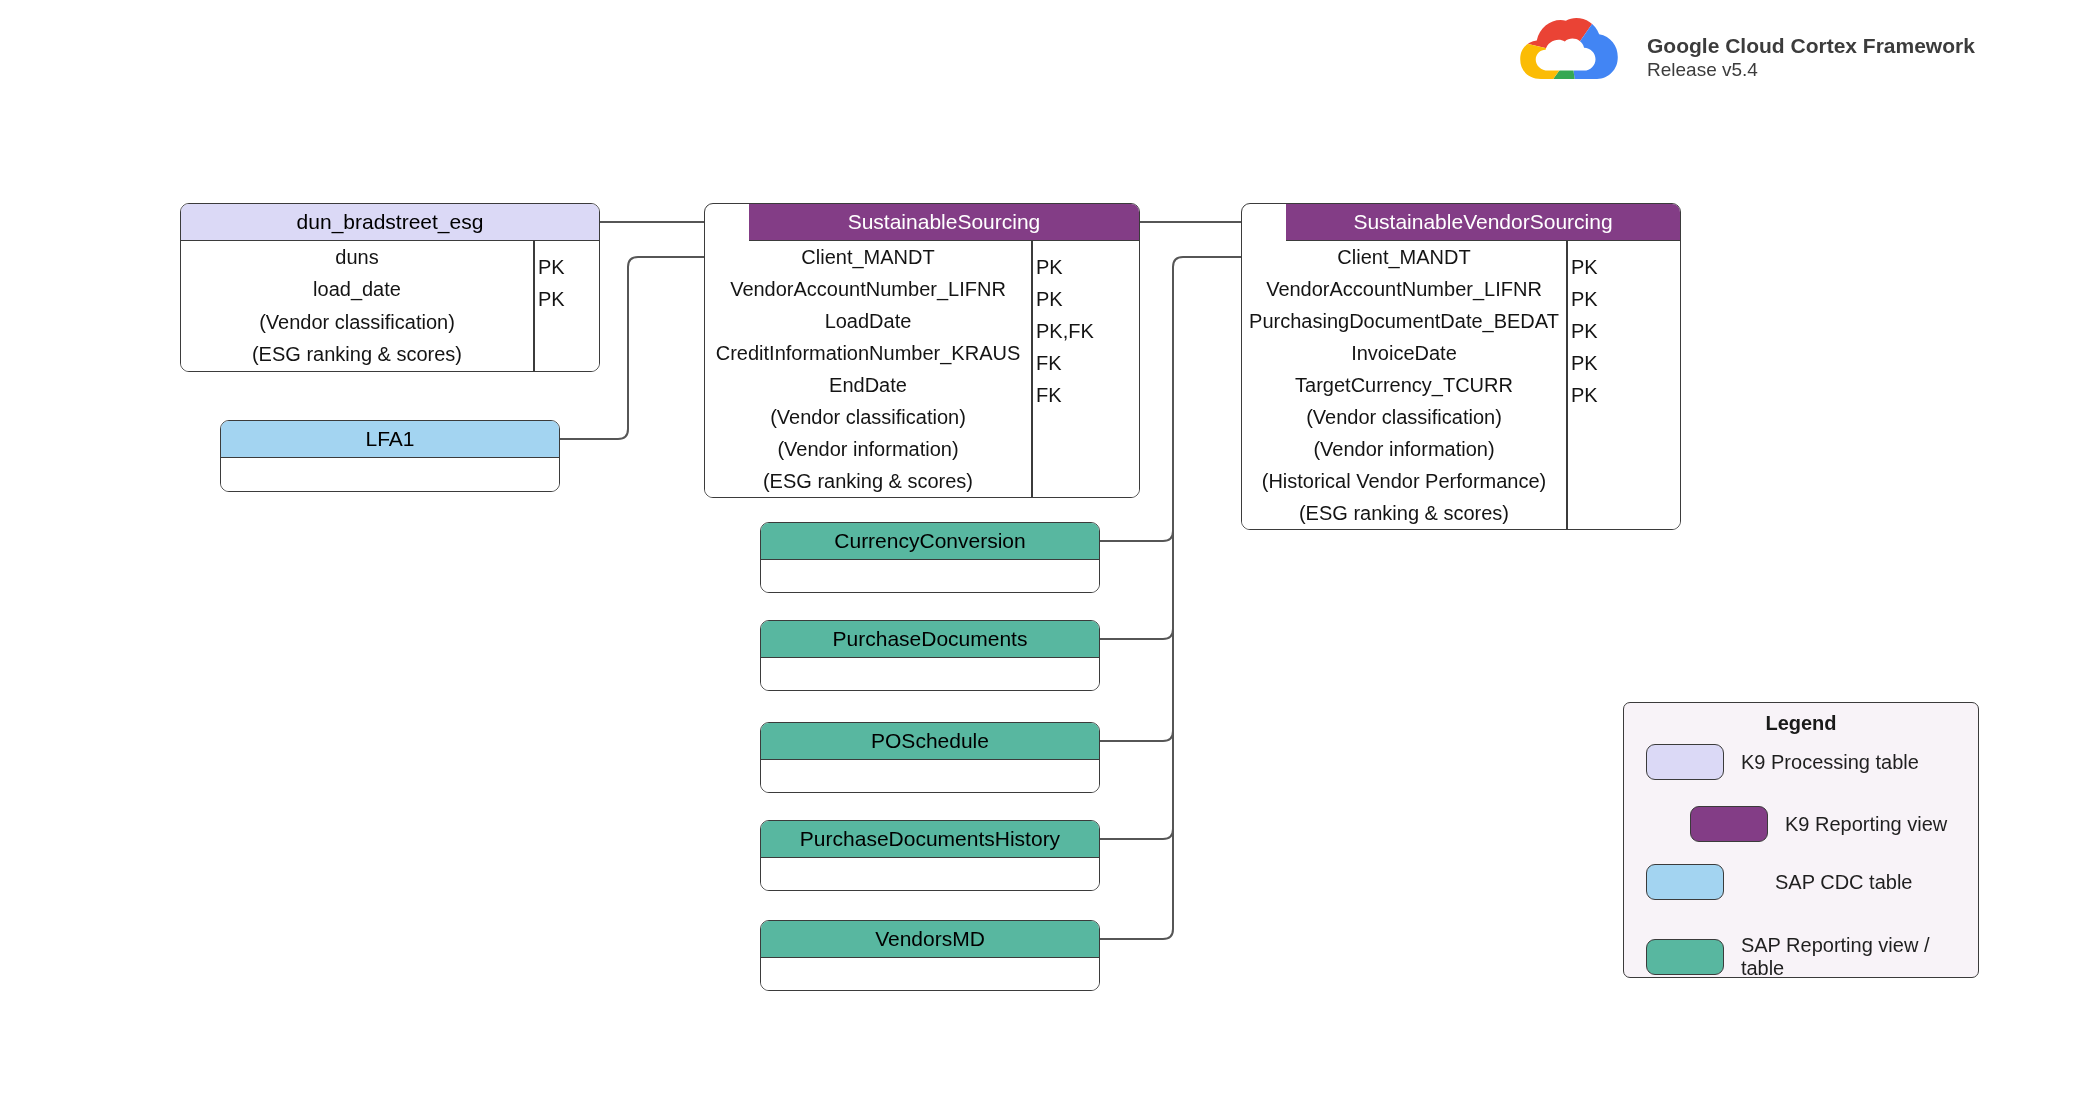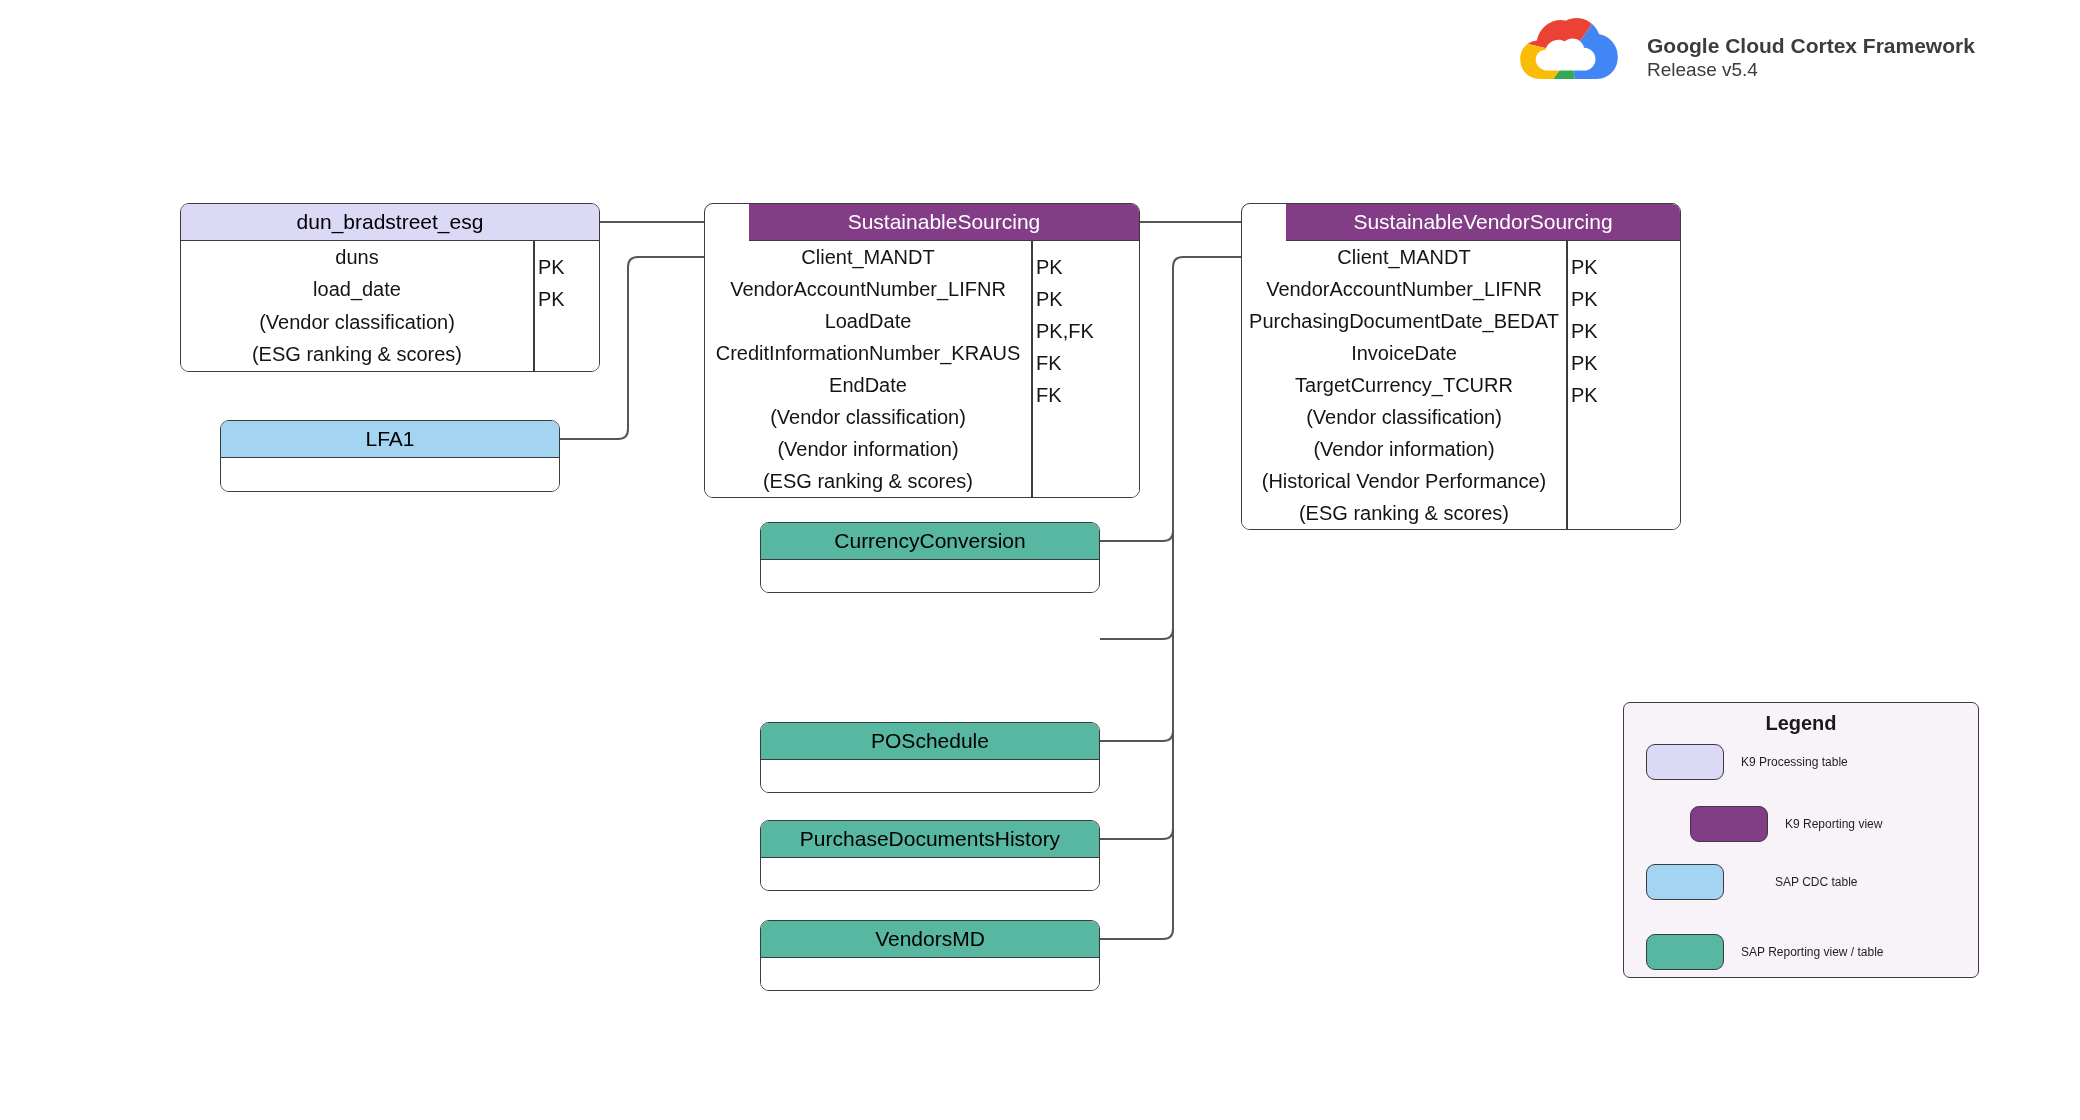--- a/index.html
+++ b/index.html
@@ -33,21 +33,21 @@
   
   #wires { position:absolute; left:0; top:0; width:2080px; height:1120px; }
   #wires path { fill:none; stroke:#565656; stroke-width:2; }
 
   
   .legend { position:absolute; left:1623px; top:702px; width:356px; height:276px;
             background:#f8f3f8; border:1.6px solid #3b3b3b; border-radius:7px; }
   .lg-title { text-align:center; margin-top:9px; font-size:20px; font-weight:bold; color:#1a1a1a; }
   .lg-item  { position:absolute; left:22px; display:flex; align-items:center; }
   .lg-swatch{ width:78px; height:36px; border:1.6px solid #3b3b3b; border-radius:9px; }
-  .lg-label { margin-left:17px; font-size:12px; color:#1f1f1f; }
+  .lg-label { margin-left:17px; font-size:20px; color:#1f1f1f; }
 </style>
 </head>
 <body>
 
 <div id="canvas">
 
   <svg id="wires" viewBox="0 0 2080 1120">
     <path d="M 600 222 H 704"></path>
     <path d="M 560 439 H 618 Q 628 439 628 429 V 267 Q 628 257 638 257 H 704"></path>
     <path d="M 1140 222 H 1241"></path>
@@ -187,20 +187,24 @@
         </div>
         <div class="keyline" style="left: 324px;"></div>
       </div>
   </div>
 
   <div class="entity" style="left:760px;top:522px;width:340px;">
     <div class="ehead bg-sap">CurrencyConversion</div>
     <div class="ebody" style="height:32px;"></div>
   </div>
 
+  <div class="entity" style="left:760px;top:620px;width:340px;">
+    <div class="ehead bg-sap">PurchaseDocuments</div>
+    <div class="ebody" style="height:32px;"></div>
+  </div>
 
   <div class="entity" style="left:760px;top:722px;width:340px;">
     <div class="ehead bg-sap">POSchedule</div>
     <div class="ebody" style="height:32px;"></div>
   </div>
 
   <div class="entity" style="left:760px;top:820px;width:340px;">
     <div class="ehead bg-sap">PurchaseDocumentsHistory</div>
     <div class="ebody" style="height:32px;"></div>
   </div>

